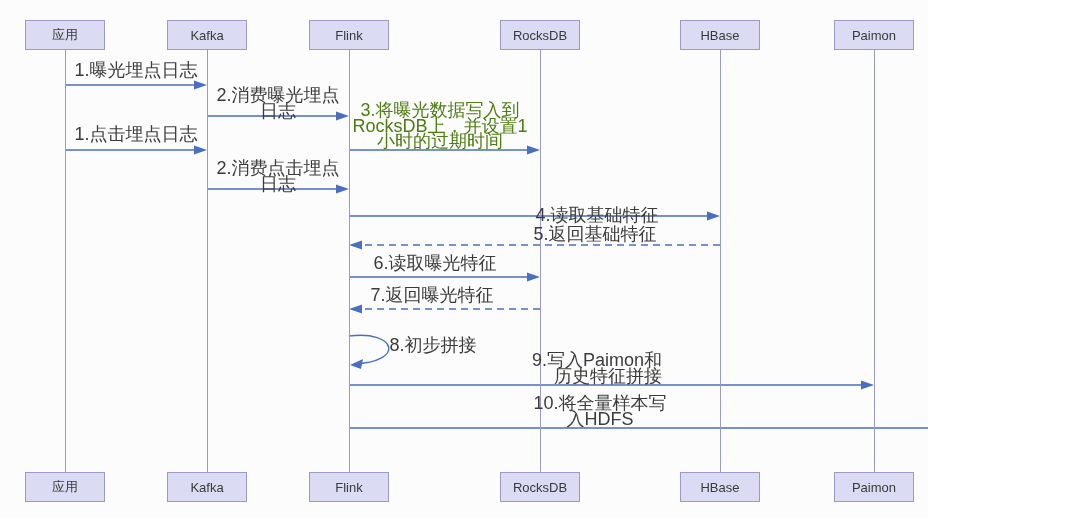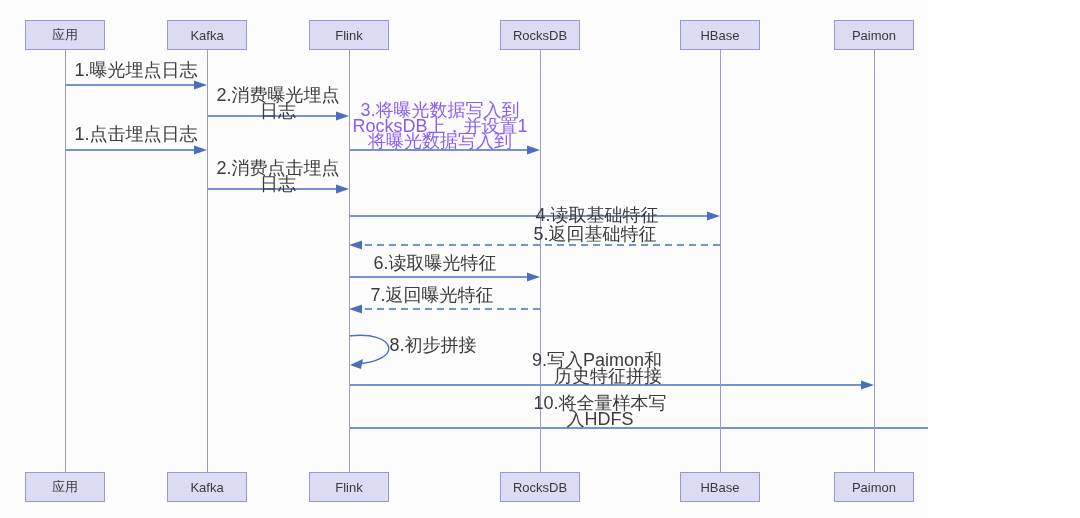--- a/index.html
+++ b/index.html
@@ -113,24 +113,24 @@
       <div class="msg-label" style="left: 136px; top: 63px; color: rgb(59, 59, 59);">
         <span>1.曝光埋点日志</span>
       </div>
       <div class="msg-label" style="left: 278px; top: 88px; color: rgb(59, 59, 59);">
         <span>2.消费曝光埋点</span>
         <span>日志</span>
       </div>
       <div class="msg-label" style="left: 136px; top: 127px; color: rgb(59, 59, 59);">
         <span>1.点击埋点日志</span>
       </div>
-      <div class="msg-label" style="left: 440px; top: 103px; color: #8b5cf6;">
+      <div class="msg-label" style="left: 440px; top: 103px; color: #4d7c0f;">
         <span>3.将曝光数据写入到</span>
         <span>RocksDB上，并设置1</span>
-        <span>将曝光数据写入到</span>
+        <span>小时的过期时间</span>
       </div>
       <div class="msg-label" style="left: 278px; top: 161px; color: rgb(59, 59, 59);">
         <span>2.消费点击埋点</span>
         <span>日志</span>
       </div>
       <div class="msg-label" style="left: 597px; top: 208px; color: rgb(59, 59, 59);">
         <span>4.读取基础特征</span>
       </div>
       <div class="msg-label" style="left: 595px; top: 227px; color: rgb(59, 59, 59);">
         <span>5.返回基础特征</span>

